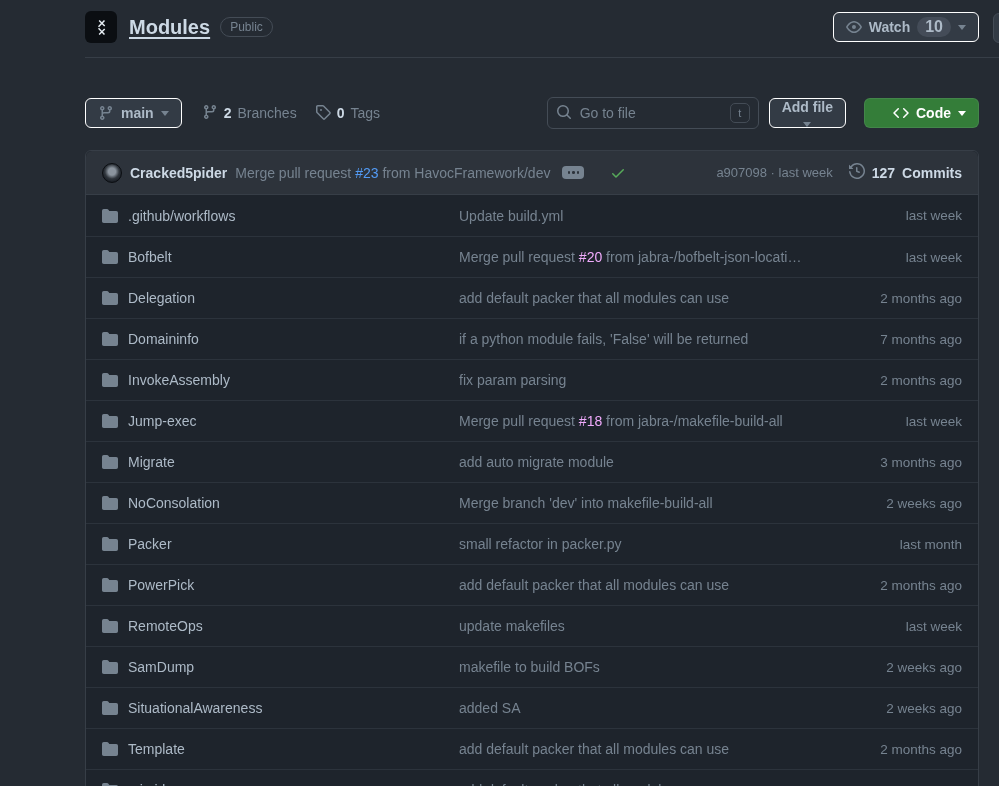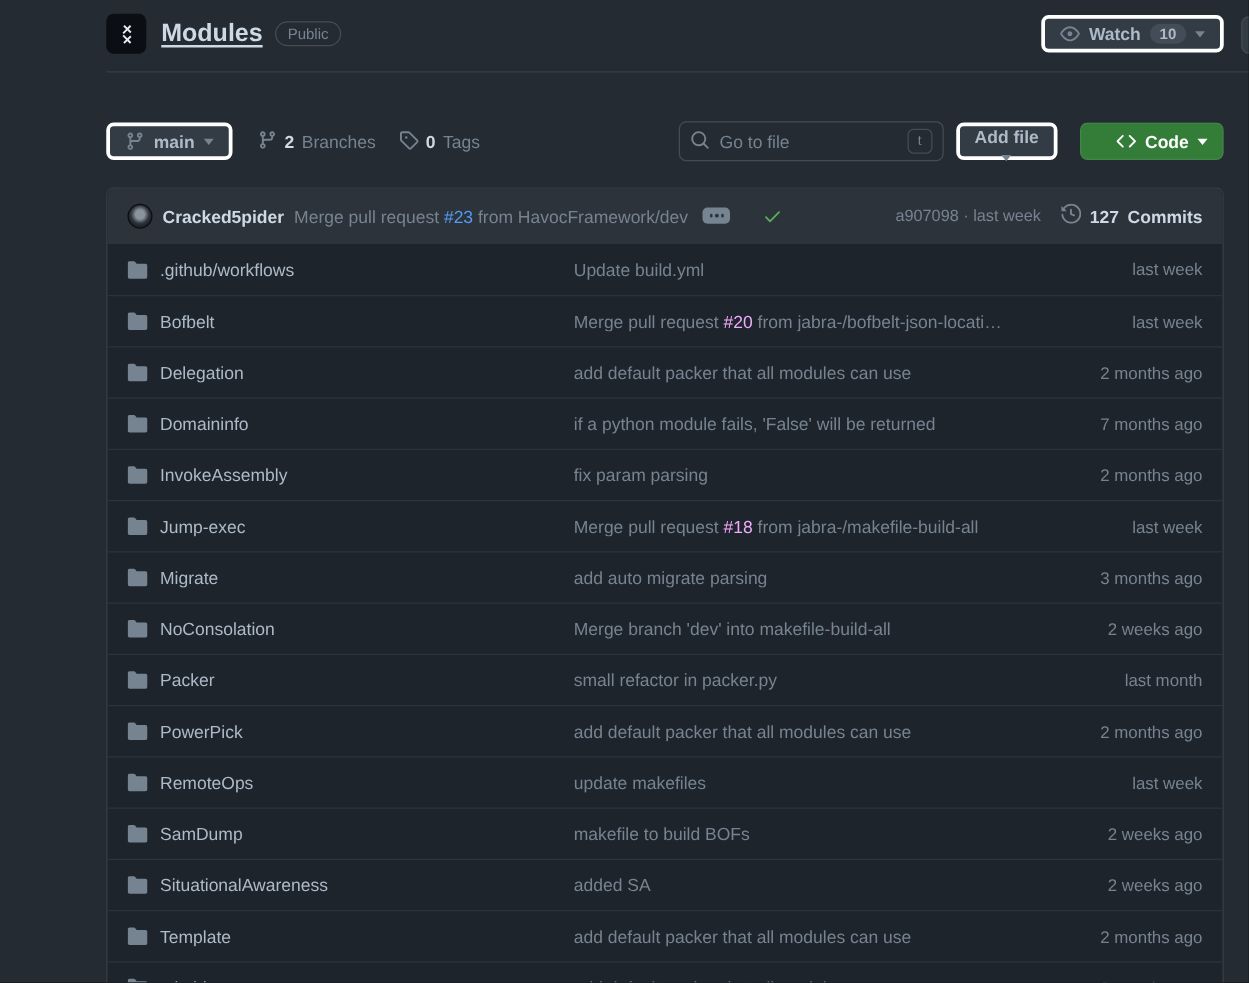--- a/index.html
+++ b/index.html
@@ -22,27 +22,27 @@
     margin-left:12px; font-size:20px; font-weight:700; color:#cdd9e5;
     text-decoration:underline; text-underline-offset:3px; cursor:pointer;
   }
   .visibility-badge {
     margin-left:10px; font-size:12px; color:#768390; border:1px solid #444c56;
     border-radius:999px; padding:2px 9px; line-height:14px;
   }
   .header-actions { margin-left:auto; display:flex; align-items:center; }
   .btn {
     display:inline-flex; align-items:center; gap:7px; height:30px; padding:0 12px;
-    background:#333b45; border:3px solid #ffffff; border-radius:6px;
+    background:#333b45; border:1px solid #ffffff; border-radius:6px;
     color:#adbac7; font-size:14px; font-weight:600; cursor:pointer; white-space:nowrap;
   }
   .btn .oct { color:#768390; display:inline-flex; }
   .counter-pill {
     background:rgba(99,110,123,.35); border-radius:999px; padding:1px 8px;
-    font-size:12px; font-weight:600; color:#adbac7;
+    font-size:16px; font-weight:600; color:#adbac7;
   }
   .caret { width:0; height:0; border-left:4px solid transparent; border-right:4px solid transparent;
     border-top:5px solid #768390; display:inline-block; }
   .edge-button {
     position:absolute; left:993px; top:13px; width:30px; height:30px;
     background:#333b45; border:1px solid #444c56; border-radius:6px;
   }
   .header-divider { position:absolute; left:85px; right:0; top:57px; height:1px; background:#373e47; }
 
   
@@ -345,21 +345,21 @@
   <div class="file-row">
     <div class="cell-name">
       <span class="folder-ic">
         <svg width="16" height="16" viewBox="0 0 16 16" fill="currentColor">
                   <path d="M1.75 1A1.75 1.75 0 0 0 0 2.75v10.5C0 14.216.784 15 1.75 15h12.5A1.75 1.75 0 0 0 16 13.25v-8.5A1.75 1.75 0 0 0 14.25 3H7.5a.25.25 0 0 1-.2-.1l-.9-1.2C6.07 1.26 5.55 1 5 1H1.75Z"></path>
                 </svg>
       </span>
       <a class="file-name">Migrate</a>
     </div>
     <div class="cell-msg">
-      <a class="msg-text">add auto migrate parsing</a>
+      <a class="msg-text">add auto migrate module</a>
       
       
     </div>
     <div class="cell-time">3 months ago</div>
   </div>
 
   <div class="file-row">
     <div class="cell-name">
       <span class="folder-ic">
         <svg width="16" height="16" viewBox="0 0 16 16" fill="currentColor">

